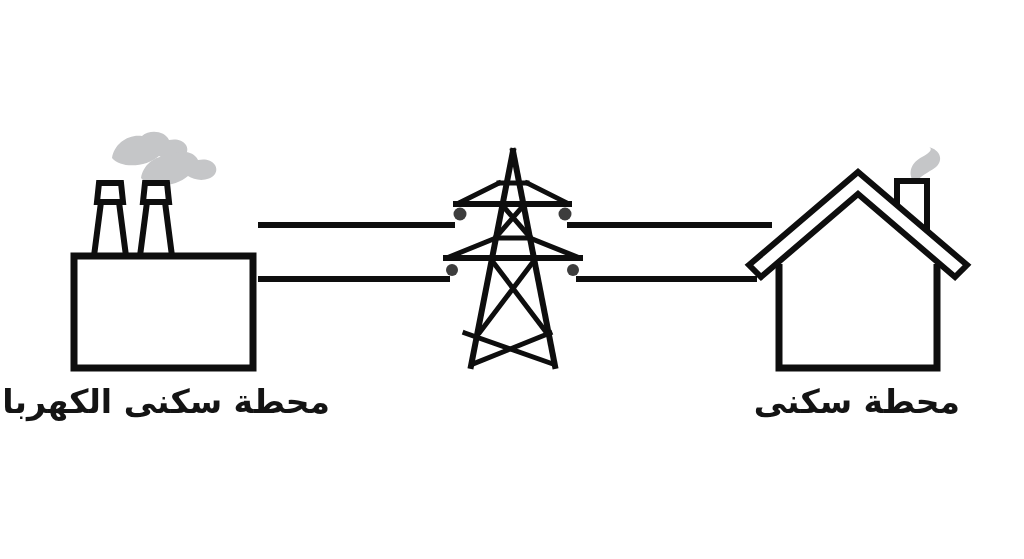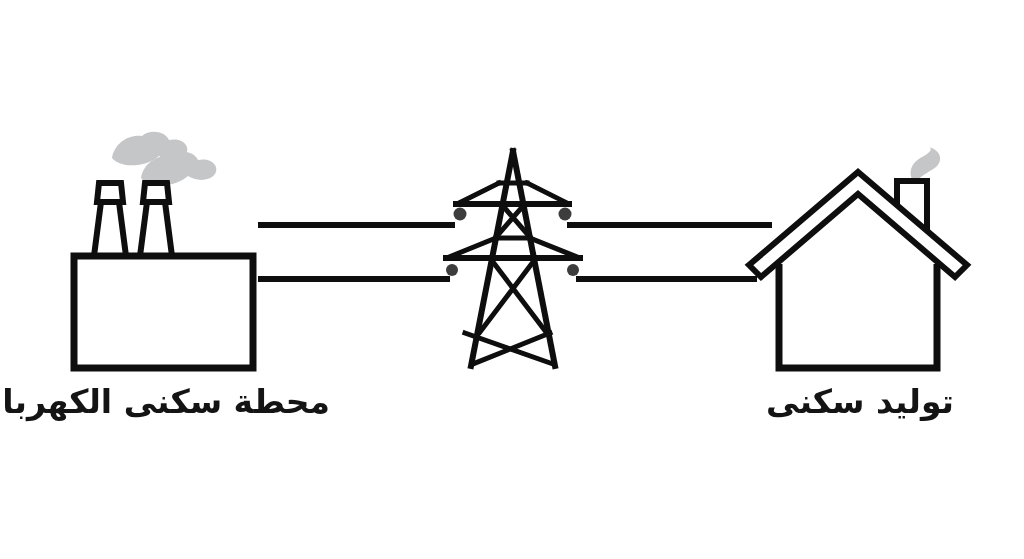--- a/index.html
+++ b/index.html
@@ -92,14 +92,14 @@
       <path class="fw" stroke-width="6" d="M 897 181 L 927 181 L 927 240 L 897 214 Z"></path>
 
       <path class="fw" stroke-width="7" d="M 779 264 L 779 368 L 937 368 L 937 264"></path>
 
       <path class="fw" stroke-width="6" stroke-linejoin="miter" d="M 749 265 L 858 172 L 967 265 L 955 277 L 858 194 L 761 277 Z"></path>
     </g>
   </svg>
 
   <div class="label label-plant">محطة سكنى الكهرباء</div>
 
-  <div class="label label-house">توليد سكنى</div>
+  <div class="label label-house">محطة سكنى</div>
 </div>
 
 </body></html>

